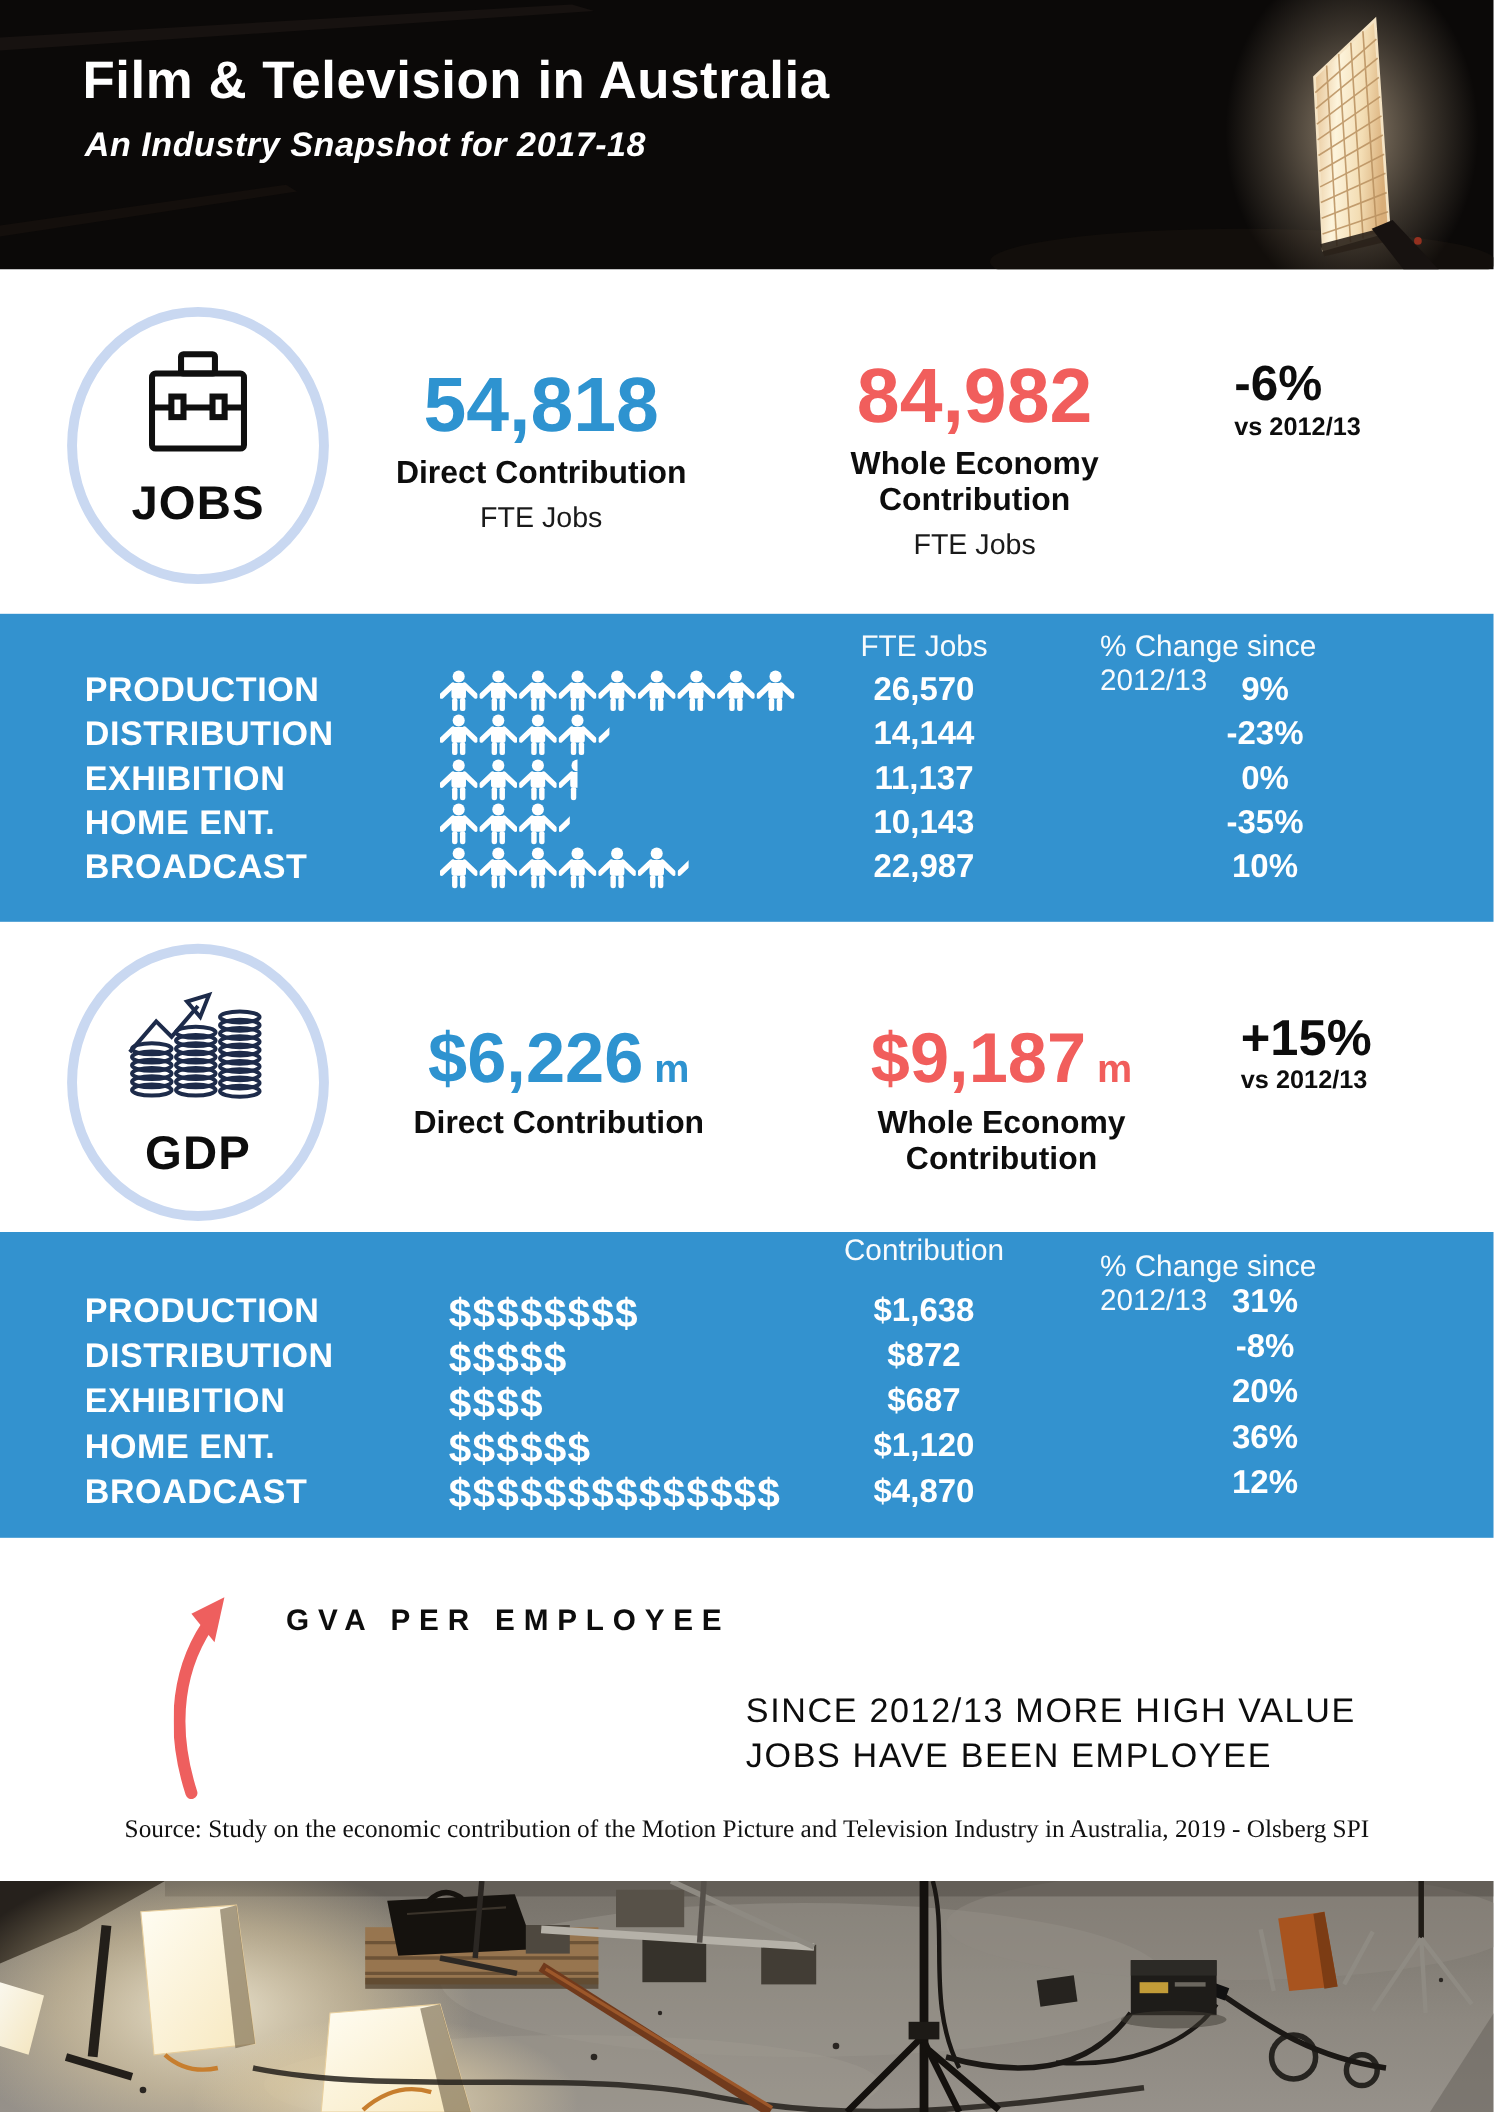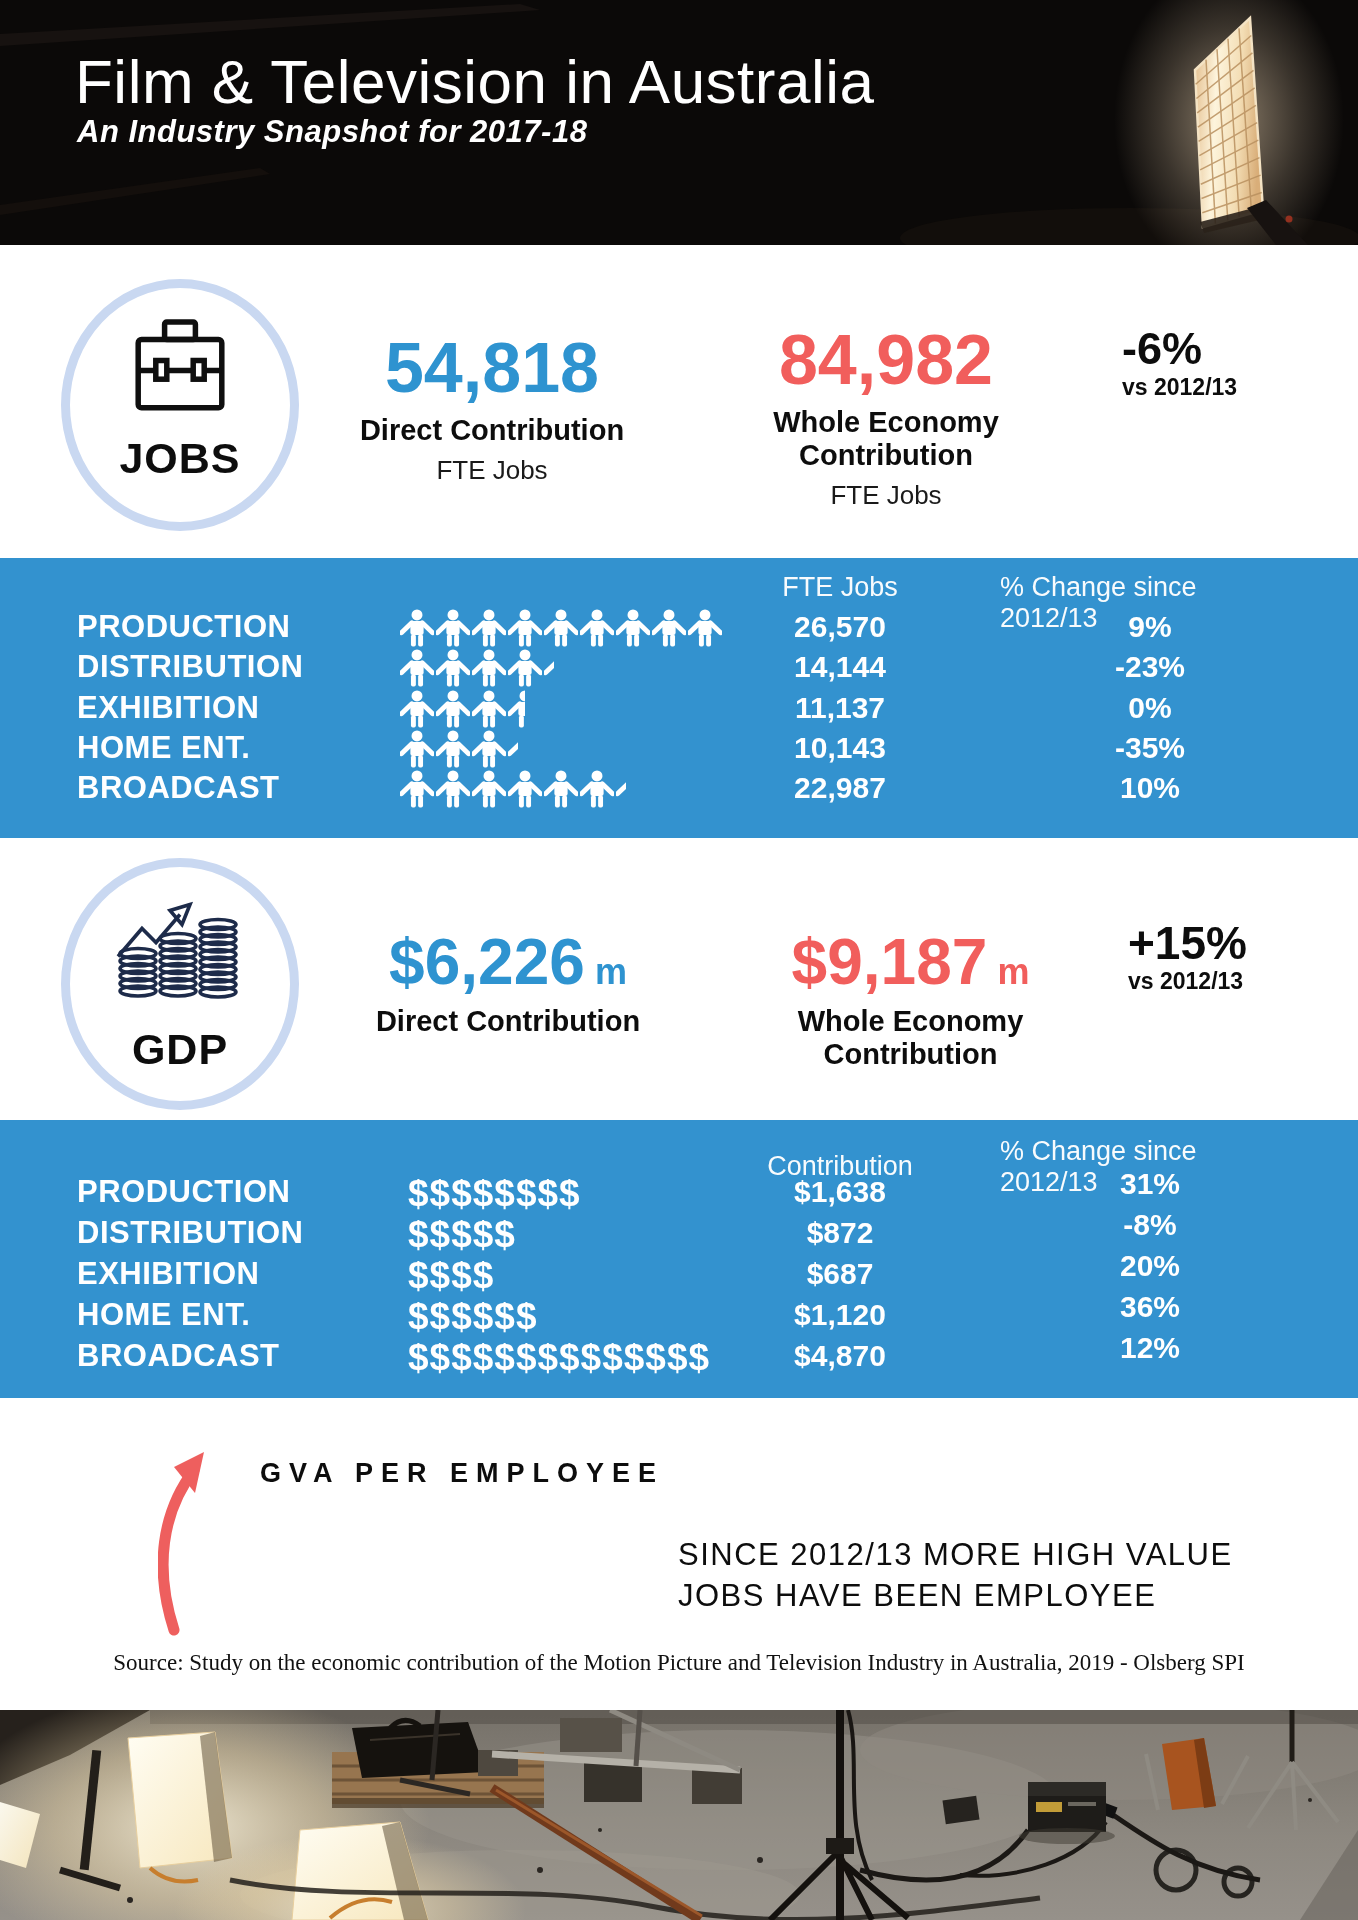--- a/index.html
+++ b/index.html
@@ -3,21 +3,21 @@
 <meta charset="utf-8">
 <style>
   html,body{margin:0;padding:0;background:#ffffff;}
   .page{position:relative;width:1358px;height:1920px;background:#ffffff;overflow:hidden;
         font-family:"Liberation Sans",sans-serif;color:#111;}
   .abs{position:absolute;}
 
   
   .hero{position:absolute;left:0;top:0;width:1358px;height:245px;}
   .hero svg{position:absolute;left:0;top:0;}
-  .hero-title{position:absolute;left:75px;top:46px;font-size:62px;font-weight:normal;color:#fff;letter-spacing:0.5px;}
+  .hero-title{position:absolute;left:75px;top:46px;font-size:48px;font-weight:bold;color:#fff;letter-spacing:0.5px;}
   .hero-subtitle{position:absolute;left:77px;top:114px;font-size:31px;font-weight:bold;color:#fff;letter-spacing:0.5px;font-style:italic;}
 
   
   .badge{position:absolute;width:220px;height:234px;border:9px solid #c9d8f1;border-radius:50%;background:#fff;text-decoration:underline;}
   .badge-label{position:absolute;left:0;width:100%;text-align:center;font-size:43px;font-weight:bold;color:#0d0d0d;letter-spacing:1px;}
 
   
   .statcol{position:absolute;text-align:center;}
   .big-num{font-weight:bold;line-height:1;}
   .num-blue{color:#2e93d0;}
@@ -465,21 +465,21 @@
     <div class="big-num num-red" style="font-size:64px;"><span>$9,187</span><span class="unit num-red"> </span><span class="unit num-red">m</span></div>
     <div class="stat-label">Whole Economy Contribution</div>
   </div>
 
   <div class="delta" style="left:1128px;top:920px;">
     <div class="delta-val" style="font-size:46px;">+15%</div>
     <div class="delta-lab">vs 2012/13</div>
   </div>
 
   <div class="band raise" style="top:1120px;height:278px;">
-    <div class="thead thead-val" style="top:31px;">Contribution</div>
+    <div class="thead thead-val" style="top:1px;">Contribution</div>
     <div class="thead thead-chg" style="top:16px;">% Change since 2012/13</div>
 
     <div class="trow" style="top:52px;">
       <div class="tlabel">PRODUCTION</div>
       <div class="dollars">$$$$$$$$</div>
       <div class="tvalue">$1,638</div>
       <div class="tchange">31%</div>
     </div>
     <div class="trow" style="top:93px;">
       <div class="tlabel">DISTRIBUTION</div>

